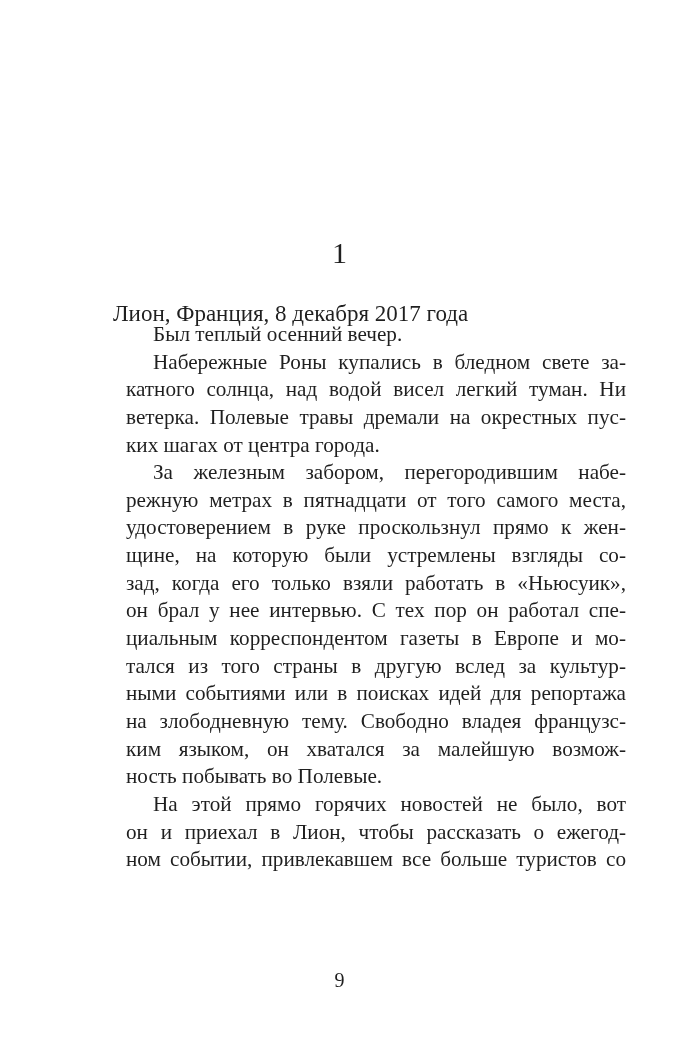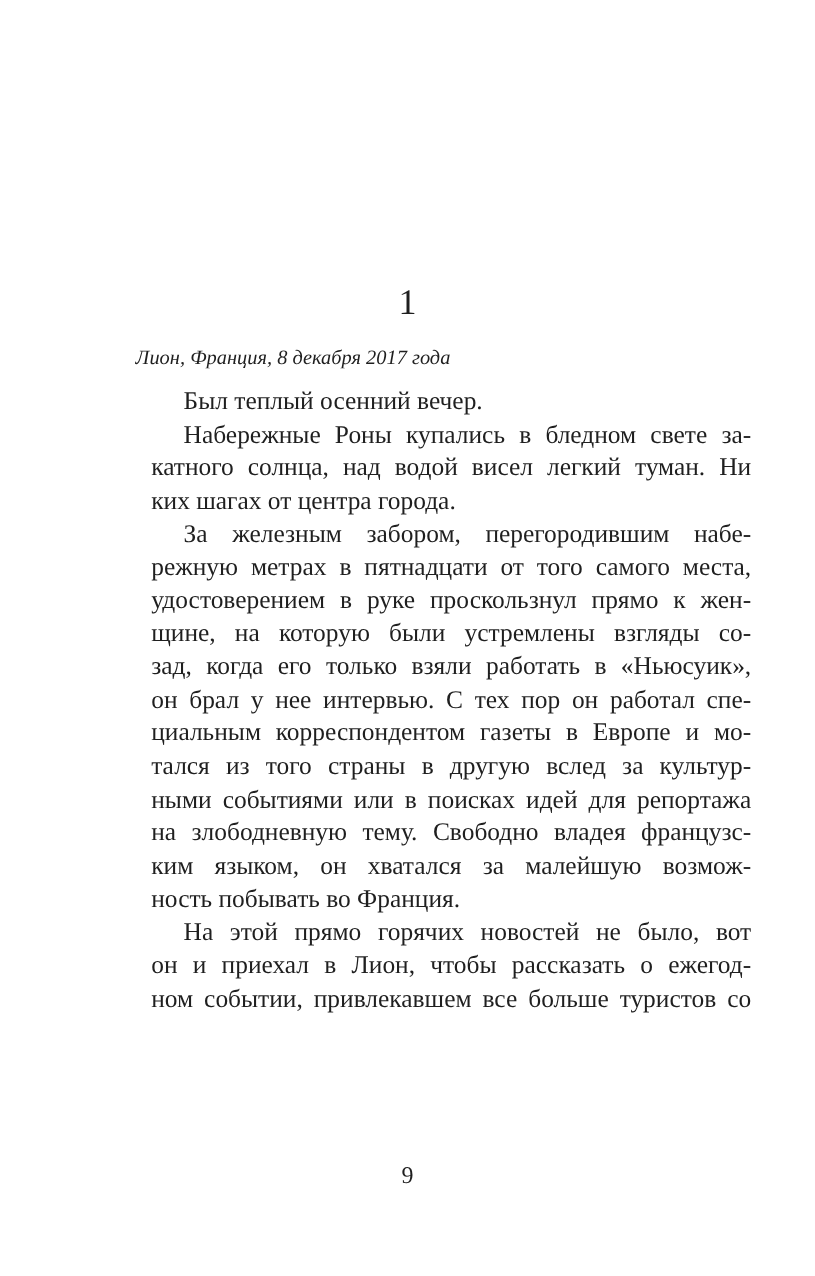--- a/index.html
+++ b/index.html
@@ -1,21 +1,21 @@
 <!DOCTYPE html>
 <html><head>
 <meta charset="utf-8">
 <style>
   html, body { margin: 0; padding: 0; background: #ffffff; }
   body { width: 679px; height: 1063px; position: relative; overflow: hidden;
          font-family: "Liberation Serif", "DejaVu Serif", serif; color: #1f1f1f; }
   .chapter-num { position: absolute; left: 0; width: 679px; top: 236px; text-align: center;
                  font-size: 30px; line-height: 34px; }
-  .subtitle { position: absolute; left: 113px; top: 284px; font-style: italic;
-              font-size: 17px; line-height: 28px; white-space: nowrap; }
+  .subtitle { position: absolute; left: 113px; top: 300px; 
+              font-size: 23px; line-height: 28px; white-space: nowrap; }
   .body-text { position: absolute; left: 86px; top: 321px; width: 500px; margin-left: 40px; }
   .line { display: block; height: 27.65px; line-height: 27.65px; font-size: 21.2px;
           text-align: justify; text-align-last: justify; white-space: nowrap; }
   .line.last { text-align-last: left; }
   .line.indent { padding-left: 27px; }
   .page-num { position: absolute; left: 0; width: 679px; top: 968px; text-align: center;
               font-size: 20px; line-height: 24px; }
 </style>
 </head>
 <body>
@@ -23,34 +23,35 @@
 <div>
   <div class="chapter-num">1</div>
   <div class="subtitle">Лион, Франция, 8 декабря 2017 года</div>
 
   <div class="body-text">
 
     <span class="line indent last" style="white-space: normal; overflow: hidden;">Был теплый осенний вечер.</span>
 
     <span class="line indent" style="white-space: normal; overflow: hidden;">Набережные Роны купались в бледном свете за-</span>
     <span class="line" style="white-space: normal; overflow: hidden;">катного солнца, над водой висел легкий туман. Ни</span>
+    <span class="line" style="white-space: normal; overflow: hidden;">ветерка. Полевые травы дремали на окрестных пус-</span>
     <span class="line last" style="white-space: normal; overflow: hidden;">ких шагах от центра города.</span>
 
     <span class="line indent" style="white-space: normal; overflow: hidden;">За железным забором, перегородившим набе-</span>
     <span class="line" style="white-space: normal; overflow: hidden;">режную метрах в пятнадцати от того самого места,</span>
     <span class="line" style="white-space: normal; overflow: hidden;">удостоверением в руке проскользнул прямо к жен-</span>
     <span class="line" style="white-space: normal; overflow: hidden;">щине, на которую были устремлены взгляды со-</span>
     <span class="line" style="white-space: normal; overflow: hidden;">зад, когда его только взяли работать в «Ньюсуик»,</span>
     <span class="line" style="white-space: normal; overflow: hidden;">он брал у нее интервью. С тех пор он работал спе-</span>
     <span class="line" style="white-space: normal; overflow: hidden;">циальным корреспондентом газеты в Европе и мо-</span>
     <span class="line" style="white-space: normal; overflow: hidden;">тался из того страны в другую вслед за культур-</span>
     <span class="line" style="white-space: normal; overflow: hidden;">ными событиями или в поисках идей для репортажа</span>
     <span class="line" style="white-space: normal; overflow: hidden;">на злободневную тему. Свободно владея французс-</span>
     <span class="line" style="white-space: normal; overflow: hidden;">ким языком, он хватался за малейшую возмож-</span>
-    <span class="line last" style="white-space: normal; overflow: hidden;">ность побывать во Франция.</span>
+    <span class="line last" style="white-space: normal; overflow: hidden;">ность побывать во Полевые.</span>
 
     <span class="line indent" style="white-space: normal; overflow: hidden;">На этой прямо горячих новостей не было, вот</span>
     <span class="line" style="white-space: normal; overflow: hidden;">он и приехал в Лион, чтобы рассказать о ежегод-</span>
     <span class="line" style="white-space: normal; overflow: hidden;">ном событии, привлекавшем все больше туристов со</span>
   </div>
 
   <div class="page-num">9</div>
 </div>
 
 </body></html>

